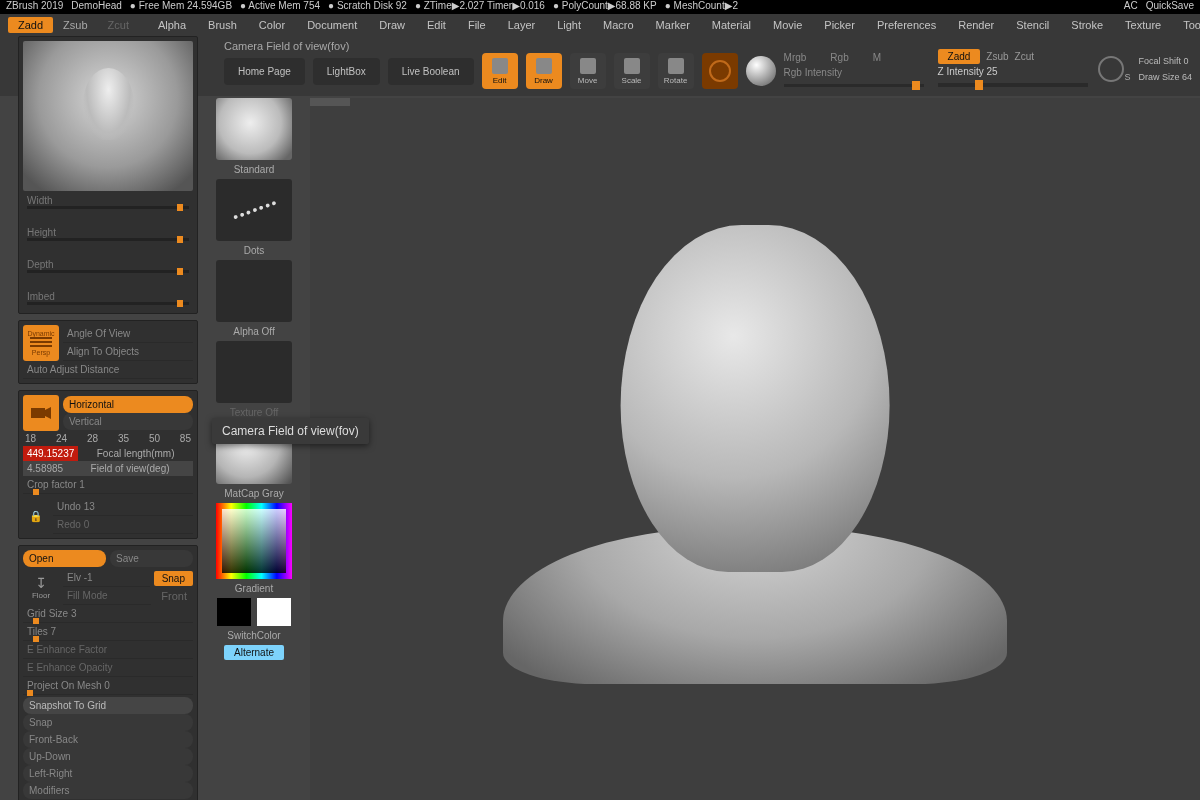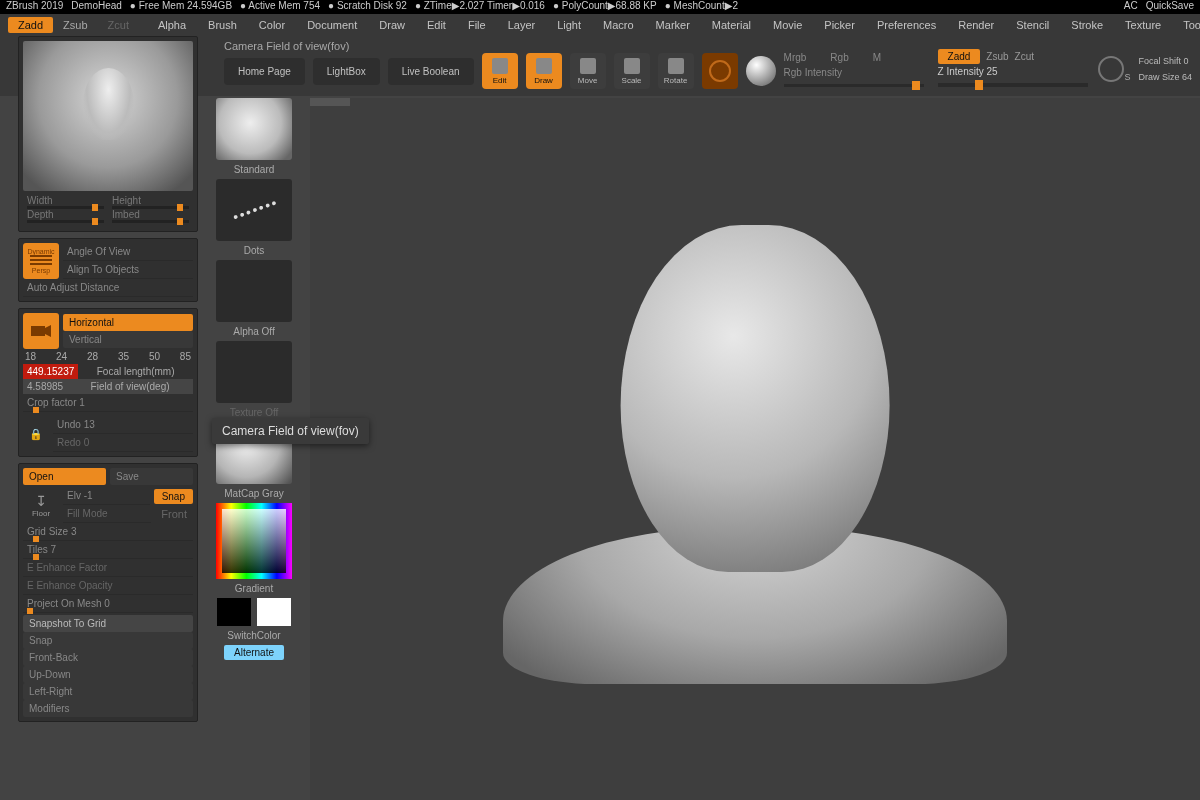--- a/index.html
+++ b/index.html
@@ -39,29 +39,29 @@
 .toolrow .farright { margin-left:auto; margin-right:8px; display:flex; align-items:center; gap:14px; margin-top:6px;}
 .toolrow .farright .circ { width:26px; height:26px; border:2px solid #777; border-radius:50%; position:relative;}
 .toolrow .farright .circ::after { content:"S"; position:absolute; right:-8px; bottom:-2px; font-size:9px; color:#aaa;}
 .toolrow .farright .col { font-size:9px; color:#bbb; }
 
 
 .leftpanel { position:absolute; left:18px; top:36px; width:180px; display:flex; flex-direction:column; gap:6px; }
 .panel { background:#303030; border:1px solid #222; border-radius:2px; padding:4px; }
 .thumb { width:100%; height:150px; background:radial-gradient(circle at 50% 38%, #d8d8d8, #9a9a9a 55%, #555 90%); border-radius:2px; position:relative; }
 .thumb::after { content:""; position:absolute; left:35%; top:18%; width:30%; height:48%; background:radial-gradient(ellipse at 50% 30%, #eee, #bbb 60%, transparent 75%); border-radius:50% 50% 40% 40%; }
-.sliders2 { display:grid; grid-template-columns:1fr 1fr; gap:0 8px; font-size:10px; color:#777; padding:4px;}
+.sliders2 { display:grid; grid-template-columns:1fr; gap:18px 8px; font-size:10px; color:#777; padding:4px;}
 .sliders2 .s { height:14px; position:relative; }
 .sliders2 .s .bar { position:absolute; bottom:0; left:0; right:0; height:3px; background:#222;}
 .sliders2 .s .k { position:absolute; bottom:-2px; right:6px; width:6px; height:7px; background:#ec8a1f;}
 .dynsq { width:36px; height:36px; background:#ec8a1f; border-radius:3px; display:flex; flex-direction:column; align-items:center; justify-content:center; font-size:7px; color:#7a3a00;}
 .dynsq .lines { width:22px; height:12px; background:repeating-linear-gradient(#7a3a00 0 2px, transparent 2px 4px); }
 .camsq { width:36px; height:36px; background:#ec8a1f; border-radius:3px; display:flex; align-items:center; justify-content:center; }
 .row { display:flex; align-items:center; gap:4px; }
-.fullbtn { width:100%; text-align:left; padding:3px 6px; font-size:10px; border-radius:2px; }
+.fullbtn { width:100%; text-align:left; padding:3px 6px; font-size:10px; border-radius:8px; }
 .fullbtn.orange { background:#ec8a1f; color:#111; }
 .fullbtn.dim { background:#383838; color:#888; }
 .focalnums { display:flex; justify-content:space-between; font-size:10px; color:#aaa; padding:2px 2px; }
 .valrow { display:flex; font-size:10px; }
 .valrow .val { padding:2px 4px; }
 .valrow .val.red { background:#c11b0e; color:#fff; }
 .valrow .lbl { padding:2px 4px; color:#aaa; flex:1;text-align:center; }
 .lockico { width:26px; height:20px; display:flex; align-items:center; justify-content:center; color:#888;}
 .savebtn { background:#ec8a1f; color:#111; padding:2px 8px; border-radius:2px; font-size:10px;}
 .grayline { padding:3px 4px; font-size:10px; color:#888; border-bottom:1px solid #2a2a2a; position:relative;}

